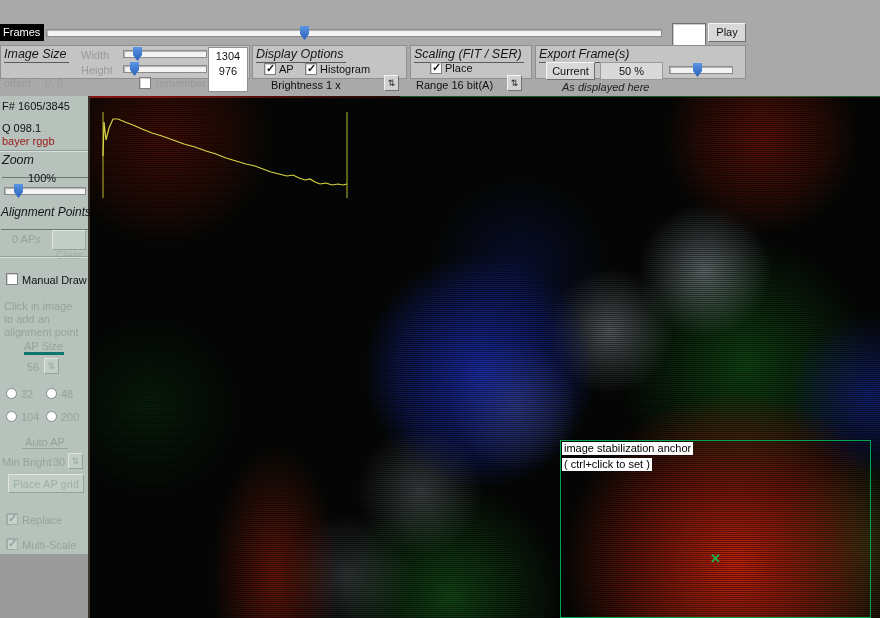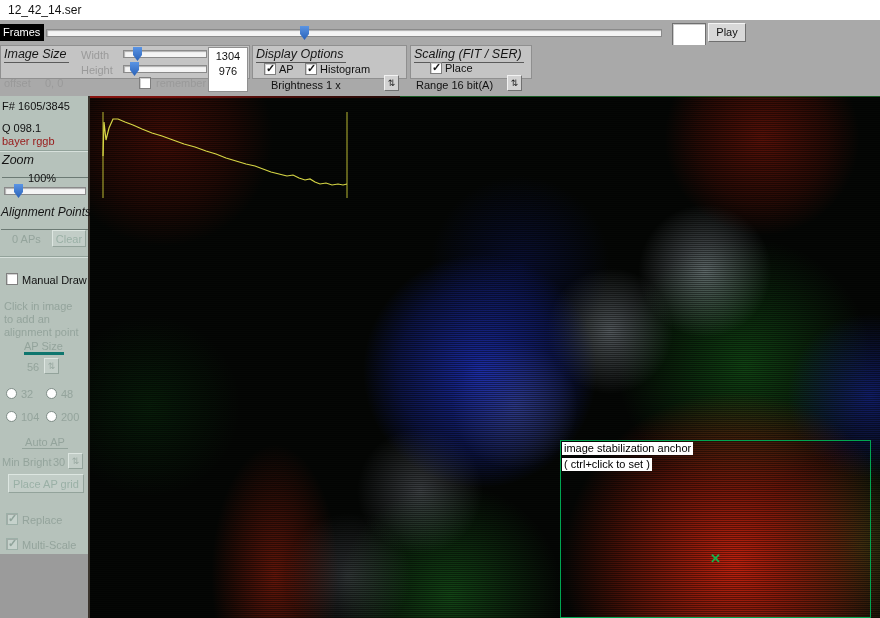--- a/index.html
+++ b/index.html
@@ -75,23 +75,20 @@
   #anchor-mark { color:#17b24b; font-size:13px; font-weight:bold; }
 
   .btn50 { background:#d9d9d9; border:1px solid #9a9a9a; }
   .note { font-style:italic; font-size:11px; color:#222; }
 </style>
 </head>
 <body>
 
 <div id="app">
 
-  <div class="abs" id="title-row">
-    <span class="t">12_42_14.ser</span>
-  </div>
 
   <div class="abs" id="frames-row">
     <div id="frames-label">Frames</div>
     <div class="track" id="frames-track"></div>
     <div class="thumb" id="frames-thumb"></div>
     <input class="textbox" id="frame-input" value="1605" style="">
     <div class="btn" id="play-btn">Play</div>
   </div>
 
   <div class="abs" id="groups-row">
@@ -125,36 +122,44 @@
     </div>
 
     <div class="group" style="left:410px;width:122px;">
       <span class="gtitle">Scaling (FIT / SER)</span>
       <div class="cb checked" style="left:19px;top:16px;"></div>
       <span class="lbl" style="left:34px;top:16px;">Place</span>
       <span class="lbl" style="left:5px;top:33px;">Range 16 bit(A)</span>
       <div class="spinner" style="left:96px;top:29px;">⇅</div>
     </div>
 
+    <div class="group" style="left:535px;width:211px;">
+      <span class="gtitle">Export Frame(s)</span>
+      <div class="btn" style="position:absolute;left:10px;top:16px;width:49px;height:18px;padding-top:2px;">Current</div>
+      <div class="btn btn50" style="position:absolute;left:64px;top:16px;width:63px;height:18px;padding-top:2px;">50 %</div>
+      <div class="track" style="position:absolute;left:133px;top:20px;width:64px;height:8px;"></div>
+      <div class="thumb" style="position:absolute;left:157px;top:17px;"></div>
+      <span class="lbl note" style="left:26px;top:35px;">As displayed here</span>
+    </div>
   </div>
 
   <div class="abs" id="sidebar">
     <span class="lbl" style="left:2px;top:4px;">F# 1605/3845</span>
     <span class="lbl" style="left:2px;top:26px;">Q  098.1</span>
     <span class="lbl" style="left:2px;top:39px;color:#981818;">bayer rggb</span>
     <div class="sep" style="top:54px;"></div>
 
     <span class="it lbl" style="left:2px;top:57px;width:86px;">Zoom</span>
     <span class="lbl" style="left:28px;top:76px;">100%</span>
     <div class="track" style="position:absolute;left:4px;top:91px;width:82px;height:8px;"></div>
     <div class="thumb" style="position:absolute;left:14px;top:88px;"></div>
 
     <span class="it lbl" style="left:1px;top:109px;width:87px;font-size:12px;">Alignment Points</span>
     <span class="lbl sgray" style="left:12px;top:137px;">0 APs</span>
-    <div class="btn dis" style="position:absolute;left:52px;top:134px;width:34px;height:17px;padding-top:2px;">Clear</div>
+    <div class="btn dis" style="position:absolute;left:52px;top:134px;width:34px;height:17px;padding-top:18px;">Clear</div>
     <div class="sep" style="top:160px;"></div>
 
     <div class="cb" style="left:6px;top:177px;"></div>
     <span class="lbl" style="left:22px;top:178px;">Manual Draw</span>
 
     <span class="lbl sgray" style="left:4px;top:204px;">Click in image</span>
     <span class="lbl sgray" style="left:4px;top:217px;">to add an</span>
     <span class="lbl sgray" style="left:4px;top:230px;">alignment point</span>
     <span class="lbl sgray" style="left:24px;top:244px;display:block;width:40px;border-bottom:3px solid #0f766e;">AP Size</span>
 

